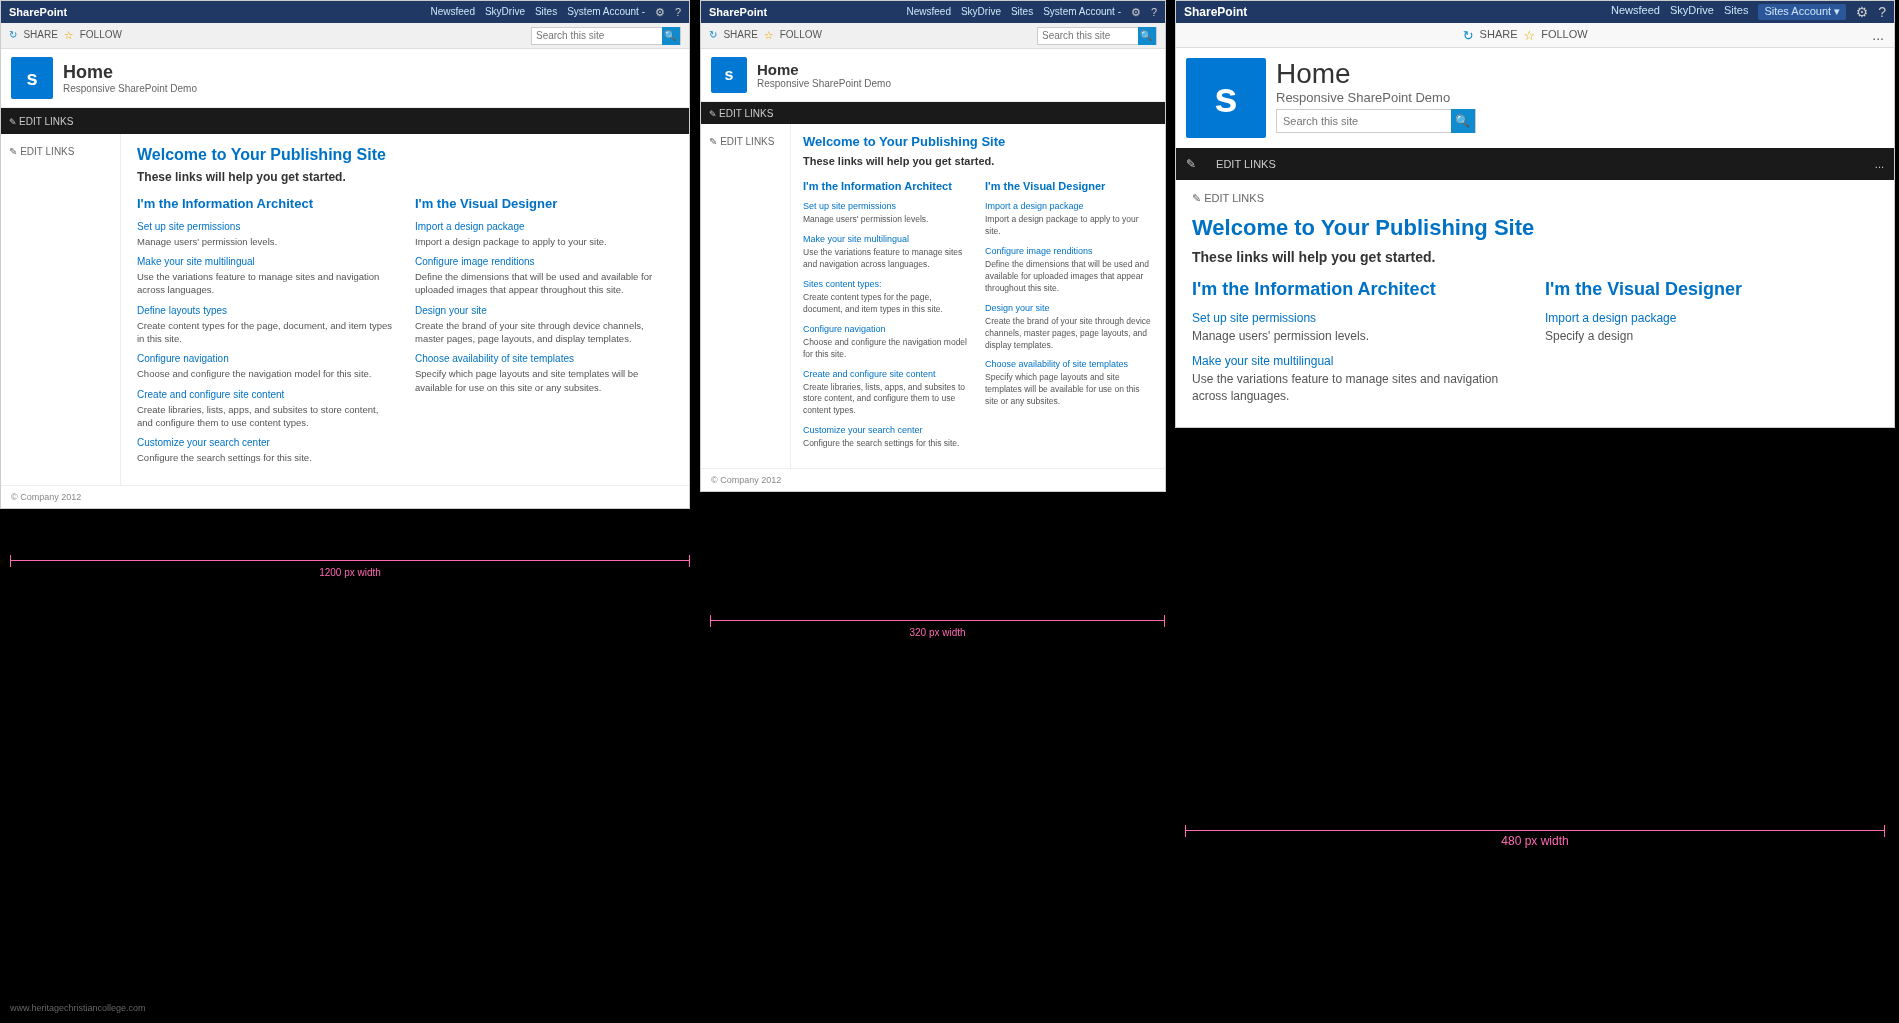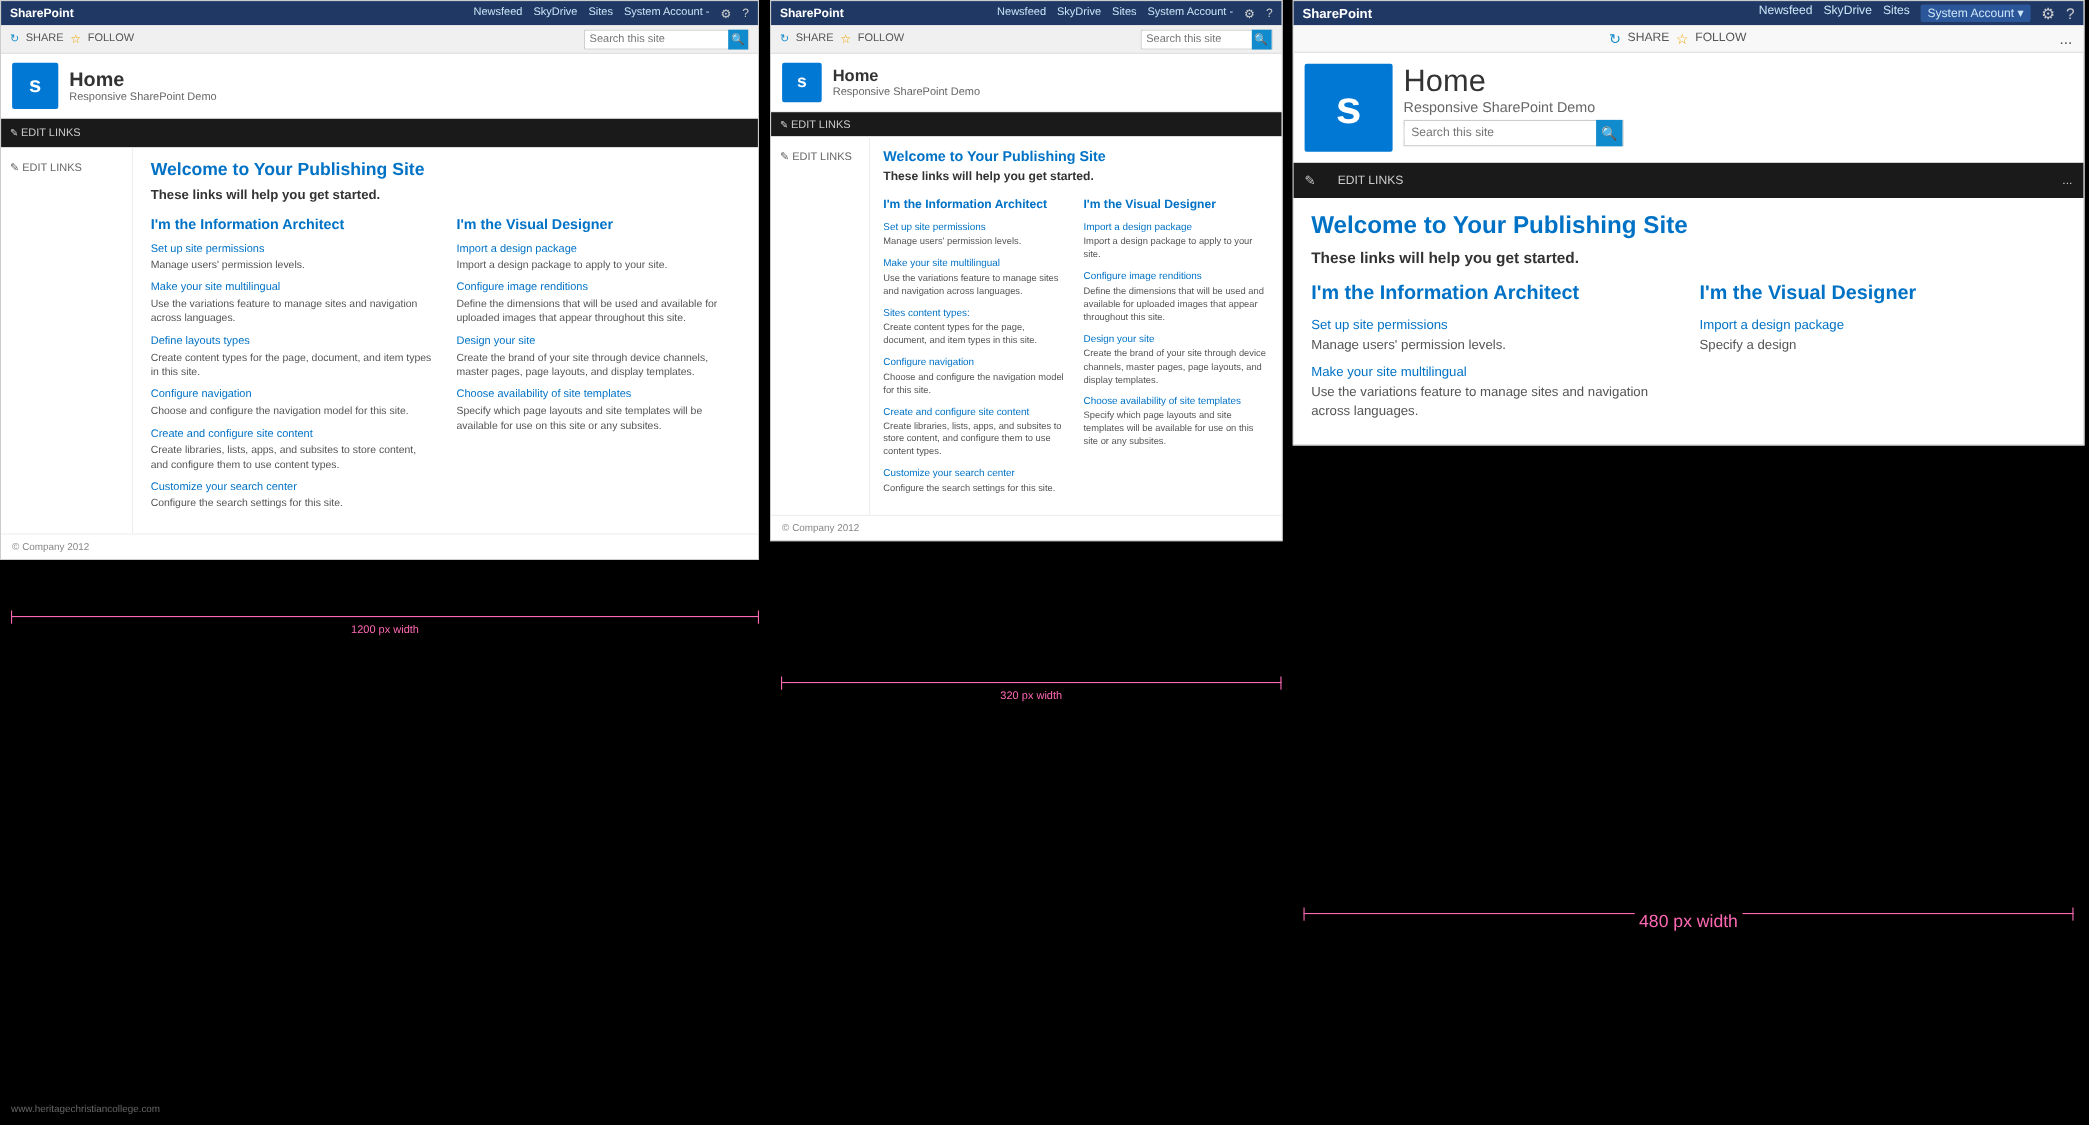--- a/index.html
+++ b/index.html
@@ -600,21 +600,21 @@
 
   <div class="panel panel-3">
     <div class="sp-window p3-window" style="position:absolute;top:0;left:0;width:720px;background:#fff;">
 
       <div class="p3-topnav">
         <span class="p3-brand">SharePoint</span>
         <div class="p3-nav-links">
           <a class="p3-nav-link">Newsfeed</a>
           <a class="p3-nav-link">SkyDrive</a>
           <a class="p3-nav-link">Sites</a>
-          <span class="p3-account p3-nav-link">System Account ▾</span>
+          <span class="p3-account p3-nav-link">Sites Account ▾</span>
           <span style="color:#ccc;font-size:14px;cursor:pointer;">⚙</span>
           <span style="color:#ccc;font-size:14px;cursor:pointer;">?</span>
         </div>
       </div>
 
       <div class="p3-toolbar">
         <div class="p3-toolbar-left">
           <span style="color:#108bcd;cursor:pointer;font-size:13px;">↻</span>
           <span style="color:#555;cursor:pointer;font-size:11px;">SHARE</span>
           <span style="color:#f0a500;font-size:13px;cursor:pointer;">☆</span>
@@ -637,20 +637,21 @@
         </div>
       </div>
 
       <div class="p3-nav-bar">
         <span style="color:#ccc;font-size:12px;">✎</span>
         <span style="color:#ccc;font-size:11px;cursor:pointer;">EDIT LINKS</span>
         <span class="p3-nav-dots">...</span>
       </div>
 
       <div class="p3-content">
+        <div class="p3-edit-links">✎ EDIT LINKS</div>
         <div class="p3-main-title">Welcome to Your Publishing Site</div>
         <div class="p3-subtitle">These links will help you get started.</div>
         <div class="p3-two-col">
           <div class="p3-col">
             <h2>I'm the Information Architect</h2>
             <a class="p3-link">Set up site permissions</a>
             <p class="p3-desc">Manage users' permission levels.</p>
             <a class="p3-link">Make your site multilingual</a>
             <p class="p3-desc">Use the variations feature to manage sites and navigation across languages.</p>
           </div>
@@ -660,17 +661,17 @@
             <p class="p3-desc">Specify a design</p>
           </div>
         </div>
       </div>
     </div>
 
     <div style="position:absolute;bottom:200px;left:0;right:4px;">
       <div style="position:absolute;bottom:-8px;left:10px;right:10px;height:1px;background:#ff69b4;"></div>
       <div style="position:absolute;bottom:-14px;left:10px;width:1px;height:12px;background:#ff69b4;"></div>
       <div style="position:absolute;bottom:-14px;right:10px;width:1px;height:12px;background:#ff69b4;"></div>
-      <div style="position:absolute;bottom:-26px;left:50%;transform:translateX(-50%);background:#000;color:#ff69b4;font-size:16px;padding:1px 4px;white-space:nowrap;text-align:center;">480 px width</div>
+      <div style="position:absolute;bottom:-26px;left:50%;transform:translateX(-50%);background:#000;color:#ff69b4;font-size:12px;padding:1px 4px;white-space:nowrap;text-align:center;">480 px width</div>
     </div>
   </div>
 
 </div>
 
 </body></html>

